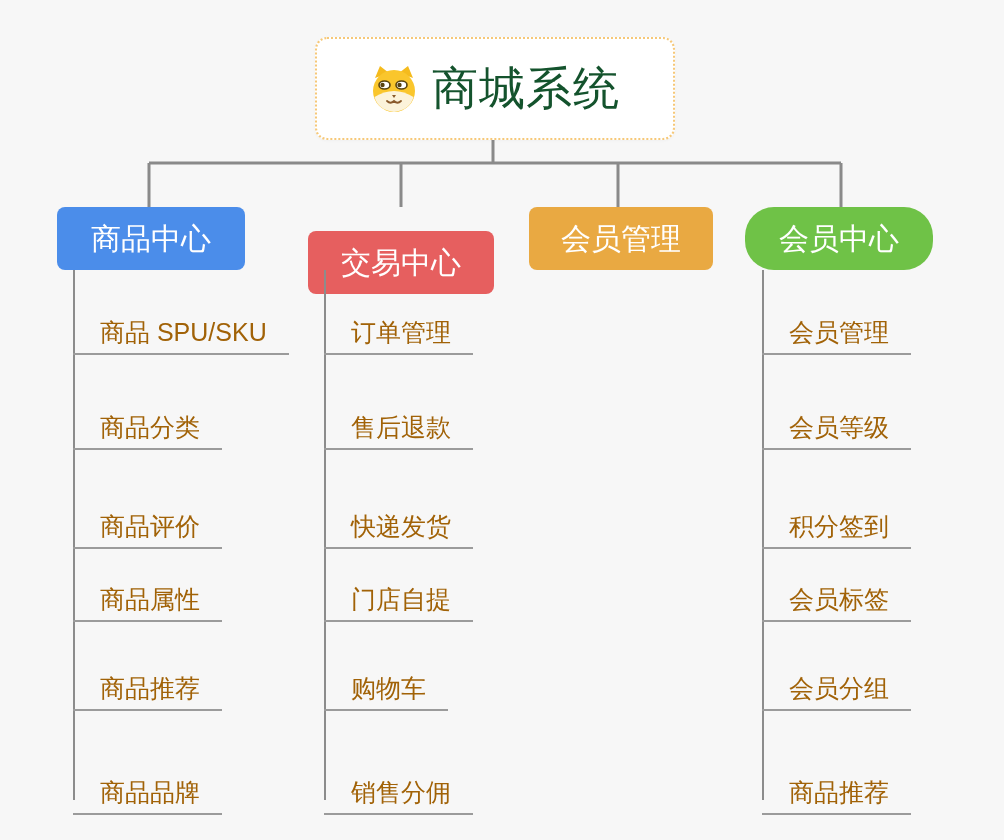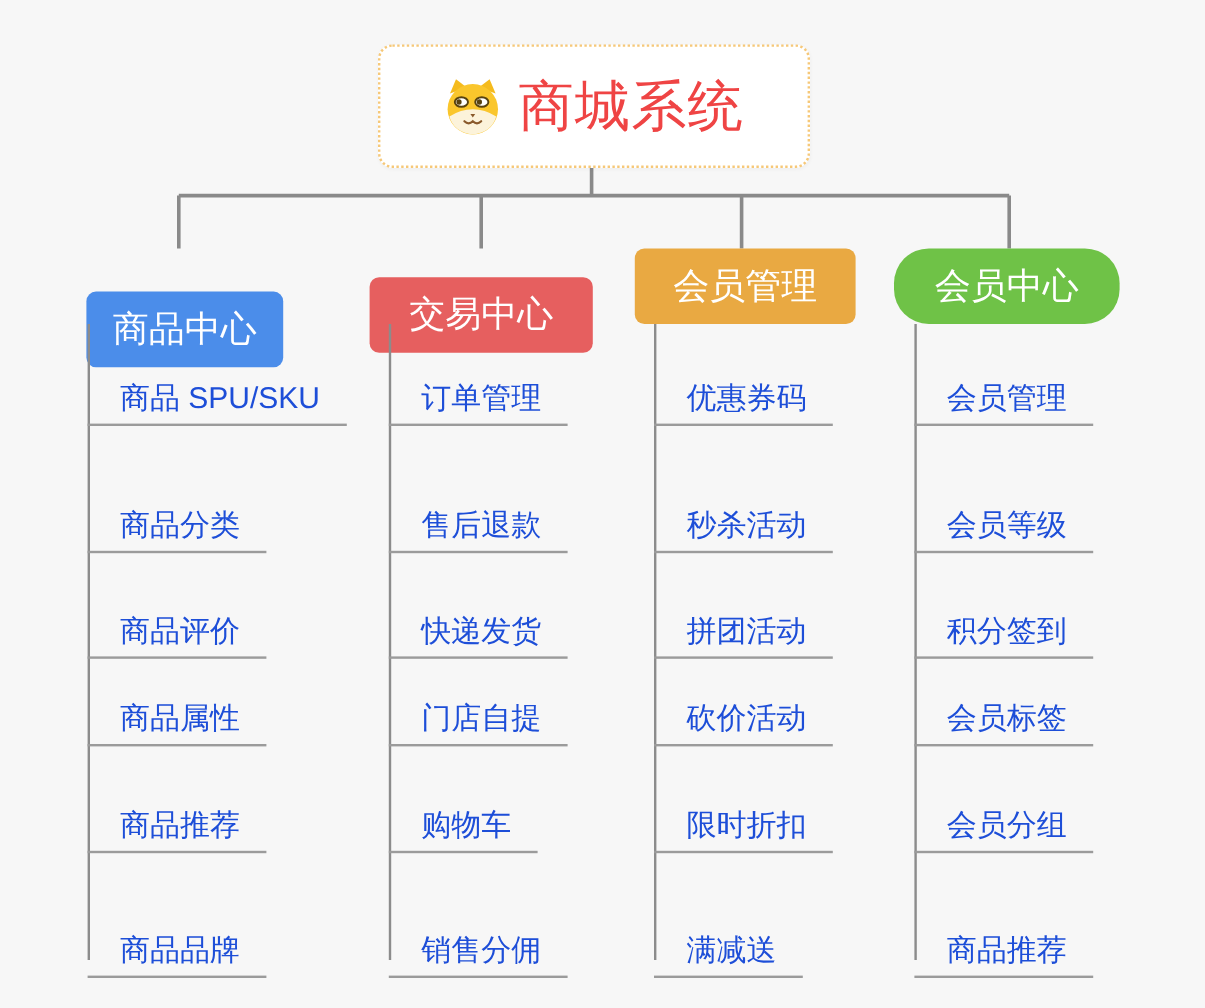--- a/index.html
+++ b/index.html
@@ -29,39 +29,39 @@
     background:#FFFFFF;
     border:2px dotted #F6C878;
     border-radius:12px;
     display:flex;
     align-items:center;
     justify-content:center;
     gap:14px;
     box-shadow:0 1px 3px rgba(0,0,0,0.03);
   }
   .root-title{
-    color:#ef4444;
+    color:#14532d;
     font-size:46px;
     font-weight:500;
     letter-spacing:1px;
     white-space:nowrap;
   }
   
   .branch{
     position:absolute;
     top:207px;
     height:63px;
     line-height:63px;
     text-align:center;
     color:#FFFFFF;
     font-size:30px;
     border-radius:8px;
     white-space:nowrap;
   }
-  .b1{left:72px;width:164px;margin-top:36px;}
+  .b1{left:57px;width:188px;}
   .b2{left:308px;width:186px;margin-top:24px;}
   .b3{left:529px;width:184px;}
   .b4{left:745px;width:188px;}
   
   .column{
     position:absolute;
     top:270px;
     width:260px;
     height:540px;
   }
@@ -73,27 +73,27 @@
     position:absolute;
     left:0;top:0;
     width:2px;height:530px;
     background:#8C8C8C;
   }
   .leaf{
     position:absolute;
     left:0;
     white-space:nowrap;
     font-size:25px;
-    color:#1d4ed8;
+    color:#a16207;
     line-height:30px;
     padding:0 22px 6px 27px;
     border-bottom:2px solid #9B9B9B;
   }
   .l1{top:47px;}
-  .l2{top:153px;}
+  .l2{top:142px;}
   .l3{top:241px;}
   .l4{top:314px;text-align:right;}
   .l5{top:403px;}
   .l6{top:492px;margin-top:15px;}
 </style>
 </head>
 <body>
 
 <div id="canvas">
 
@@ -147,29 +147,20 @@
   <div class="column c2">
     <div class="trunk"></div>
     <div class="leaf l1">订单管理</div>
     <div class="leaf l2">售后退款</div>
     <div class="leaf l3">快递发货</div>
     <div class="leaf l4">门店自提</div>
     <div class="leaf l5">购物车</div>
     <div class="leaf l6">销售分佣</div>
   </div>
 
-  <div class="column c3">
-    <div class="trunk"></div>
-    <div class="leaf l1">优惠券码</div>
-    <div class="leaf l2">秒杀活动</div>
-    <div class="leaf l3">拼团活动</div>
-    <div class="leaf l4">砍价活动</div>
-    <div class="leaf l5">限时折扣</div>
-    <div class="leaf l6">满减送</div>
-  </div>
 
   <div class="column c4">
     <div class="trunk"></div>
     <div class="leaf l1">会员管理</div>
     <div class="leaf l2">会员等级</div>
     <div class="leaf l3">积分签到</div>
     <div class="leaf l4">会员标签</div>
     <div class="leaf l5">会员分组</div>
     <div class="leaf l6">商品推荐</div>
   </div>

